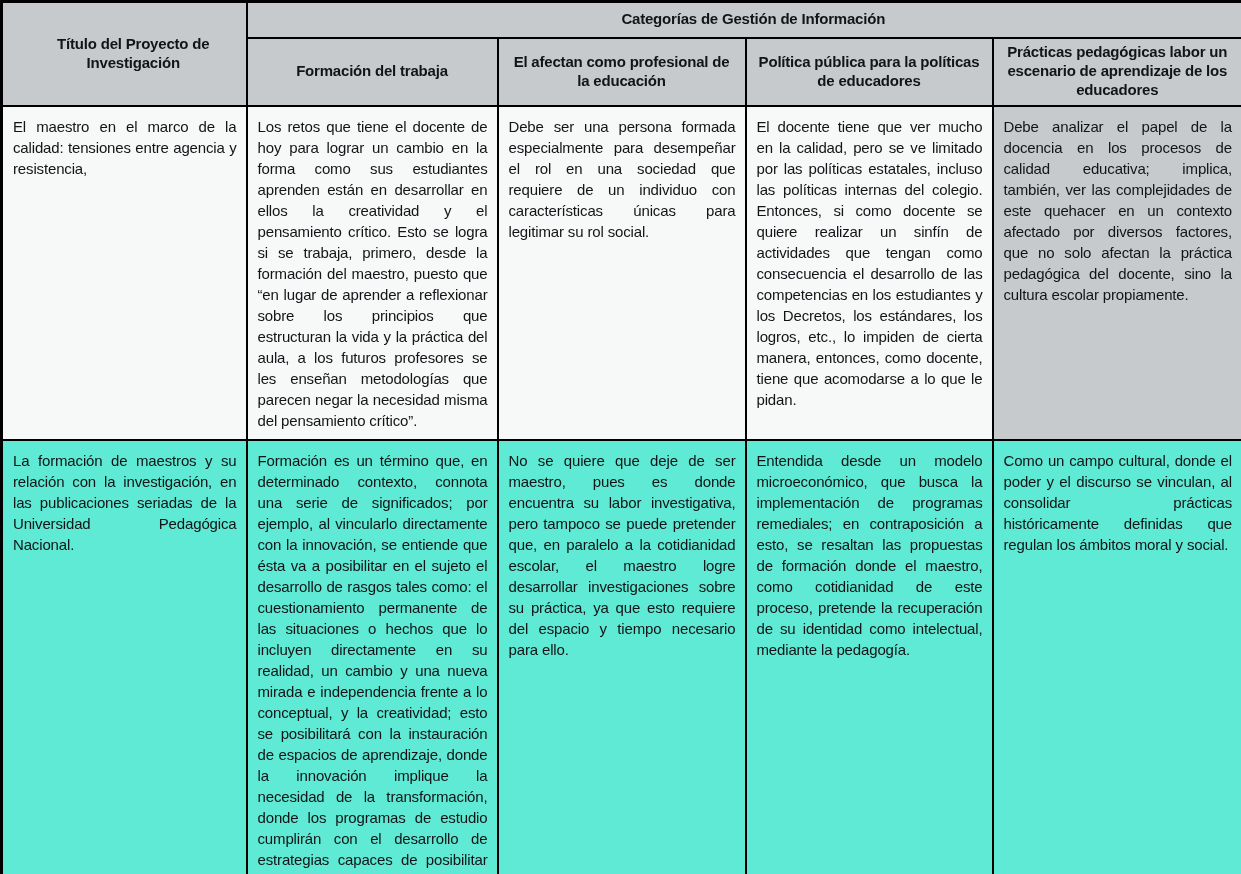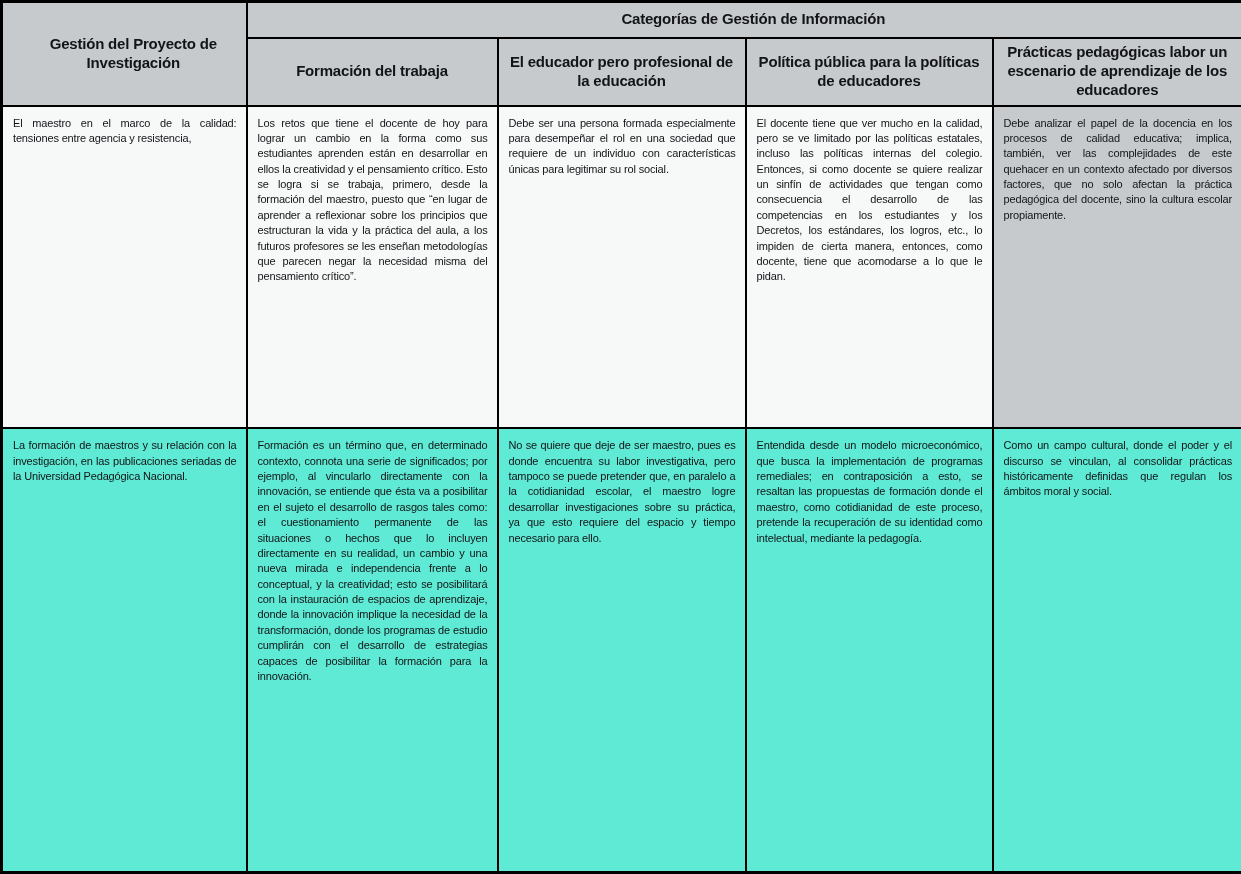--- a/index.html
+++ b/index.html
@@ -41,21 +41,21 @@
     letter-spacing: -0.2px;
     line-height: 1.25;
   }
   tr.hdr-group th { height: 36px; padding-left: 28px; }
   tr.hdr-cats th { height: 68px; }
 
   td {
     vertical-align: top;
     text-align: justify;
     padding: 9px 9px 8px 10px;
-    font-size: 11px;
+    font-size: 15px;
     line-height: 1.4;
     letter-spacing: -0.15px;
     font-weight: 500;
     hyphens: auto;
   }
   tr.row-1 { height: 321px; }
   tr.row-2 { height: 442px; }
 
   
   tr.row-1 td { background: #f7f8f8; }
@@ -69,26 +69,26 @@
   <table class="doc-table">
     <colgroup>
       <col class="c1">
         <col class="c2">
         <col class="c3">
         <col class="c4">
         <col class="c5">
     </colgroup>
     <thead>
       <tr class="hdr-group">
-        <th rowspan="2">Gestión del Proyecto de Investigación</th>
+        <th rowspan="2">Título del Proyecto de Investigación</th>
         <th colspan="4">Categorías de Gestión de Información</th>
       </tr>
       <tr class="hdr-cats">
         <th>Formación del trabaja</th>
-        <th>El educador pero profesional de la educación</th>
+        <th>El afectan como profesional de la educación</th>
         <th>Política pública para la políticas de educadores</th>
         <th>Prácticas pedagógicas labor un escenario de aprendizaje de los educadores</th>
       </tr>
     </thead>
     <tbody>
       <tr class="row-1">
         <td>El maestro en el marco de la calidad: tensiones entre agencia y resistencia,</td>
         <td>Los retos que tiene el docente de hoy para lograr un cambio en la forma como sus estudiantes aprenden están en desarrollar en ellos la creatividad y el pensamiento crítico. Esto se logra si se trabaja, primero, desde la formación del maestro, puesto que “en lugar de aprender a reflexionar sobre los principios que estructuran la vida y la práctica del aula, a los futuros profesores se les enseñan metodologías que parecen negar la necesidad misma del pensamiento crítico”.</td>
         <td>Debe ser una persona formada especialmente para desempeñar el rol en una sociedad que requiere de un individuo con características únicas para legitimar su rol social.</td>
         <td>El docente tiene que ver mucho en la calidad, pero se ve limitado por las políticas estatales, incluso las políticas internas del colegio. Entonces, si como docente se quiere realizar un sinfín de actividades que tengan como consecuencia el desarrollo de las competencias en los estudiantes y los Decretos, los estándares, los logros, etc., lo impiden de cierta manera, entonces, como docente, tiene que acomodarse a lo que le pidan.</td>

